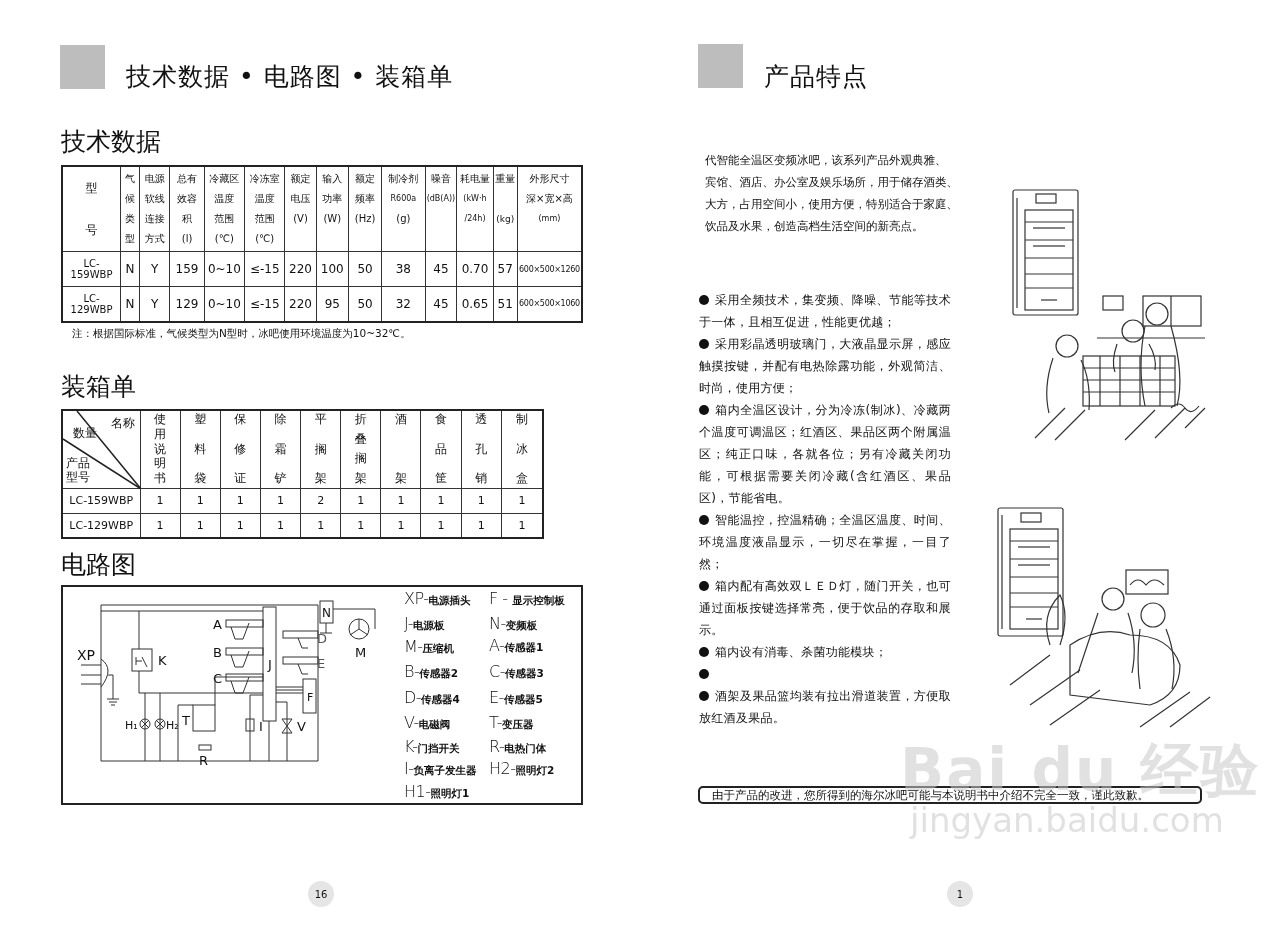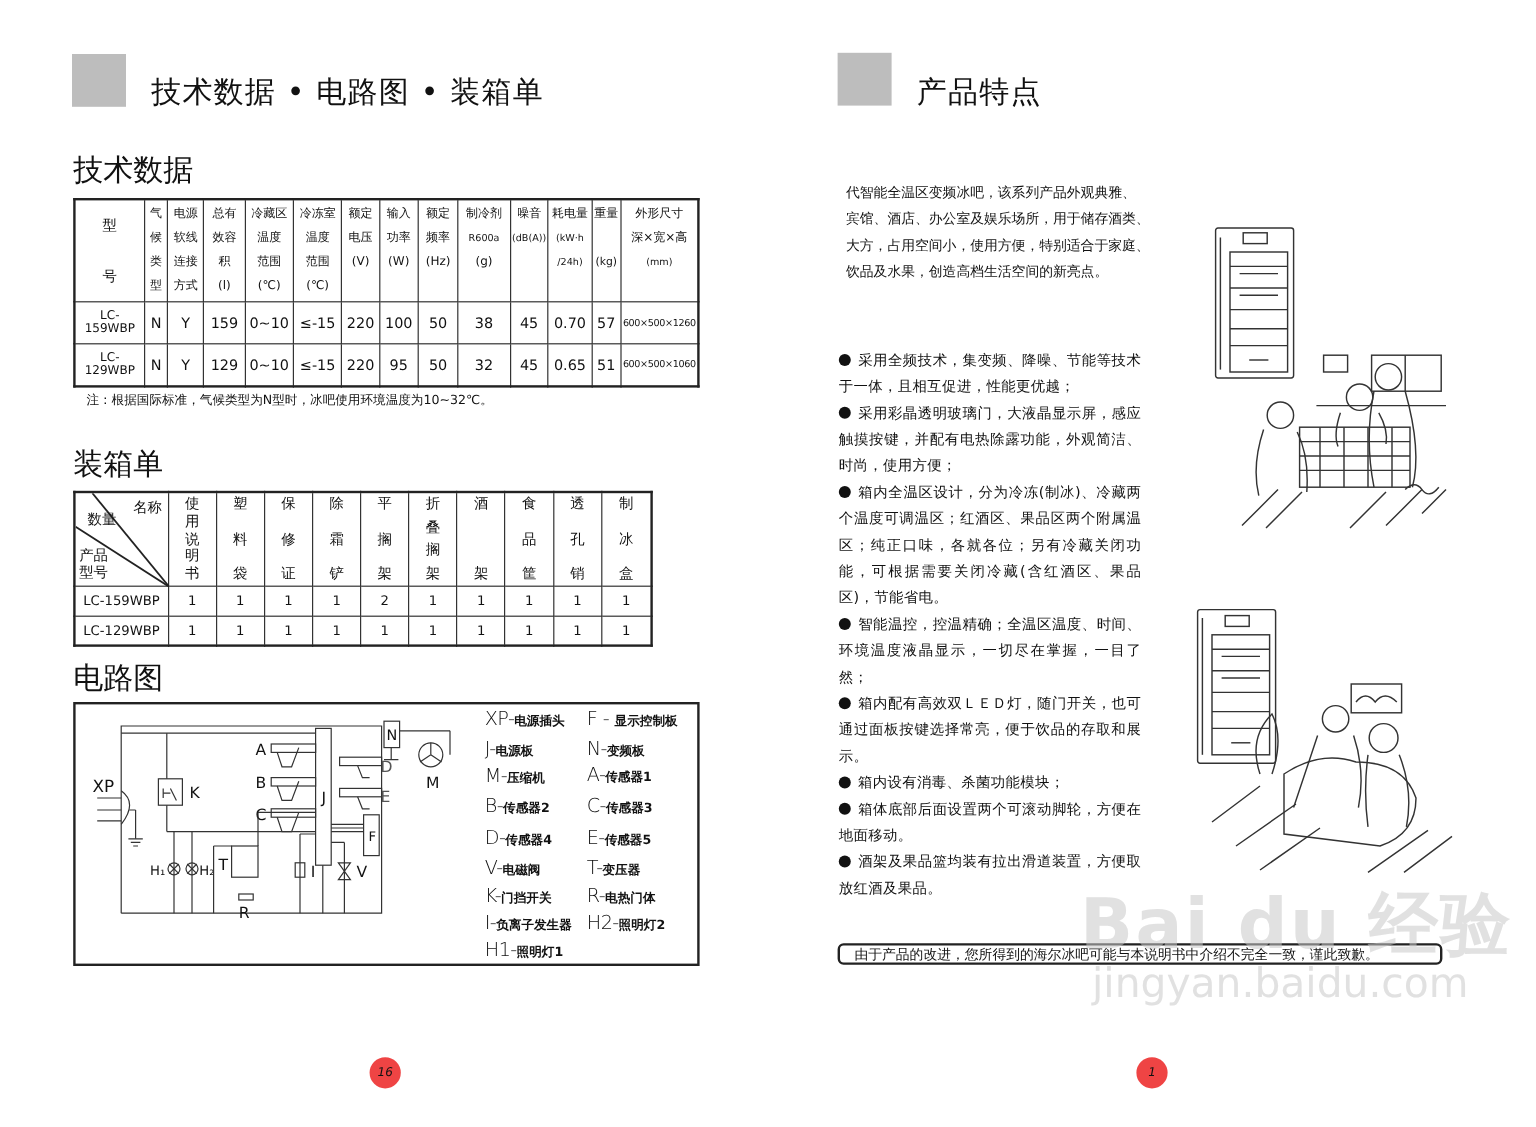--- a/index.html
+++ b/index.html
@@ -35,21 +35,21 @@
   .diag-lbl { position: absolute; font-size: 12px; line-height: 13px; }
 
   
   .circuit-box { position: absolute; left: 61px; top: 585px; width: 522px; height: 220px; border: 2px solid #222; }
   .legend-row { position: absolute; white-space: nowrap; font-size: 12px; }
   .legend-row .code { font-family: "DejaVu Sans", sans-serif; font-size: 16px; font-weight: 200; letter-spacing: -0.5px; }
   .legend-row .desc { font-size: 10.5px; font-weight: bold; }
 
   .footnote-left { position: absolute; left: 80px; top: 819px; font-size: 11.5px; letter-spacing: 0.5px; white-space: nowrap; }
 
-  .page-num { position: absolute; width: 26px; height: 26px; border-radius: 50%; background: #ef4444; font-size: 10px; display: flex; align-items: center; justify-content: center; font-style: italic; }
+  .page-num { position: absolute; width: 26px; height: 26px; border-radius: 50%; background: #e5e5e5; font-size: 10px; display: flex; align-items: center; justify-content: center; }
 
   
   .intro { position: absolute; left: 705px; top: 149px; width: 280px; font-size: 11.5px; line-height: 22px; }
   .features { position: absolute; left: 699px; top: 289px; width: 252px; font-size: 12px; line-height: 22px; letter-spacing: 0.3px; }
   .feature { text-align: justify; }
   .bullet { display: inline-block; width: 10px; height: 10px; border-radius: 50%; background: #111; margin-right: 6px; vertical-align: -1px; }
 
   .disclaimer { position: absolute; left: 698px; top: 786px; width: 504px; height: 18px; border: 2px solid #222; border-radius: 5px; font-size: 11.5px; line-height: 14px; padding-left: 12px; white-space: nowrap; overflow: hidden; }
 
   .illustration { position: absolute; }
@@ -434,21 +434,21 @@
     <div>饮品及水果，创造高档生活空间的新亮点。</div>
   </div>
 
   <div class="features">
     <div class="feature"><span class="bullet"></span><span>采用全频技术，集变频、降噪、节能等技术于一体，且相互促进，性能更优越；</span></div>
     <div class="feature"><span class="bullet"></span><span>采用彩晶透明玻璃门，大液晶显示屏，感应触摸按键，并配有电热除露功能，外观简洁、时尚，使用方便；</span></div>
     <div class="feature"><span class="bullet"></span><span>箱内全温区设计，分为冷冻(制冰)、冷藏两个温度可调温区；红酒区、果品区两个附属温区；纯正口味，各就各位；另有冷藏关闭功能，可根据需要关闭冷藏(含红酒区、果品区)，节能省电。</span></div>
     <div class="feature"><span class="bullet"></span><span>智能温控，控温精确；全温区温度、时间、环境温度液晶显示，一切尽在掌握，一目了然；</span></div>
     <div class="feature"><span class="bullet"></span><span>箱内配有高效双ＬＥＤ灯，随门开关，也可通过面板按键选择常亮，便于饮品的存取和展示。</span></div>
     <div class="feature"><span class="bullet"></span><span>箱内设有消毒、杀菌功能模块；</span></div>
-    <div class="feature"><span class="bullet"></span><span>箱体底部后面设置两个可滚动脚轮，方便在地面移动。</span></div>
+    <div class="feature"><span class="bullet"></span></div>
     <div class="feature"><span class="bullet"></span><span>酒架及果品篮均装有拉出滑道装置，方便取放红酒及果品。</span></div>
   </div>
 
   <svg class="illustration" style="left:1005px;top:188px;" width="225" height="255" viewBox="0 0 225 255" fill="none" stroke="#333" stroke-width="1.2">
     <rect x="8" y="2" width="65" height="125" rx="2"></rect>
     <line x1="12" y1="10" x2="12" y2="120"></line>
     <rect x="31" y="6" width="20" height="9"></rect>
     <rect x="20" y="22" width="48" height="100"></rect>
     <line x1="20" y1="34" x2="68" y2="34"></line>
       <line x1="28" y1="40" x2="60" y2="40"></line>

